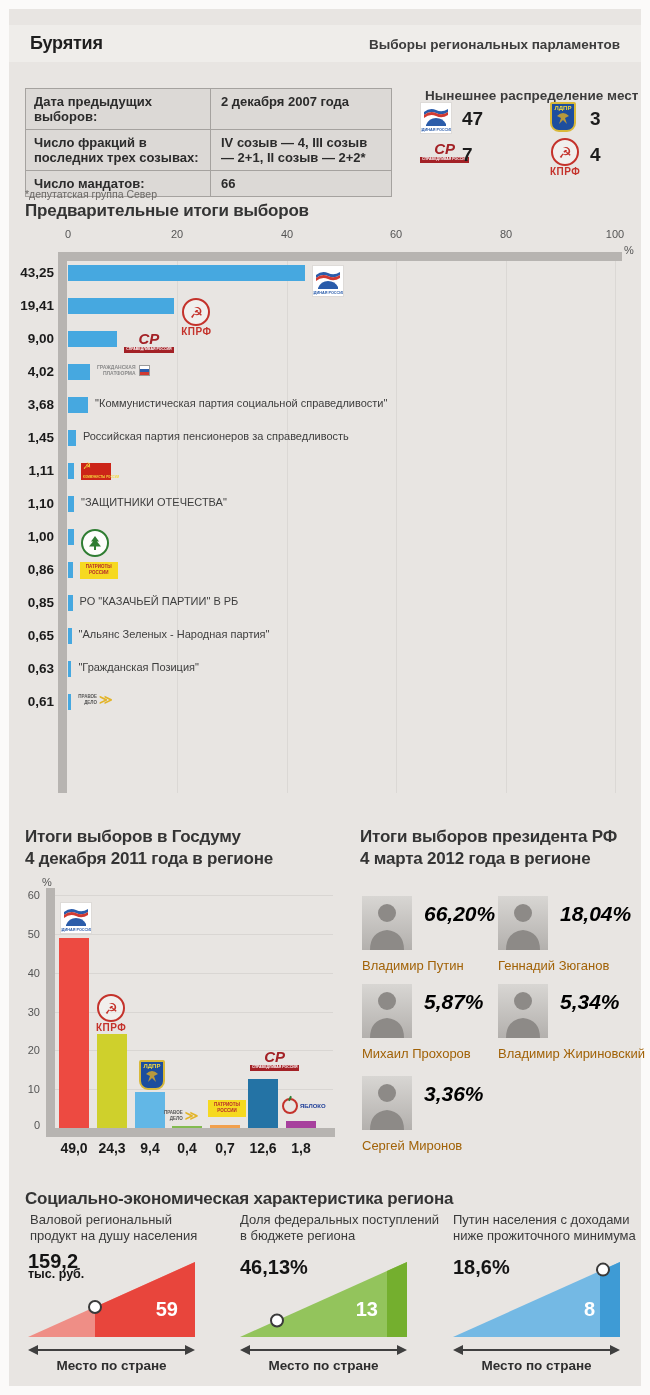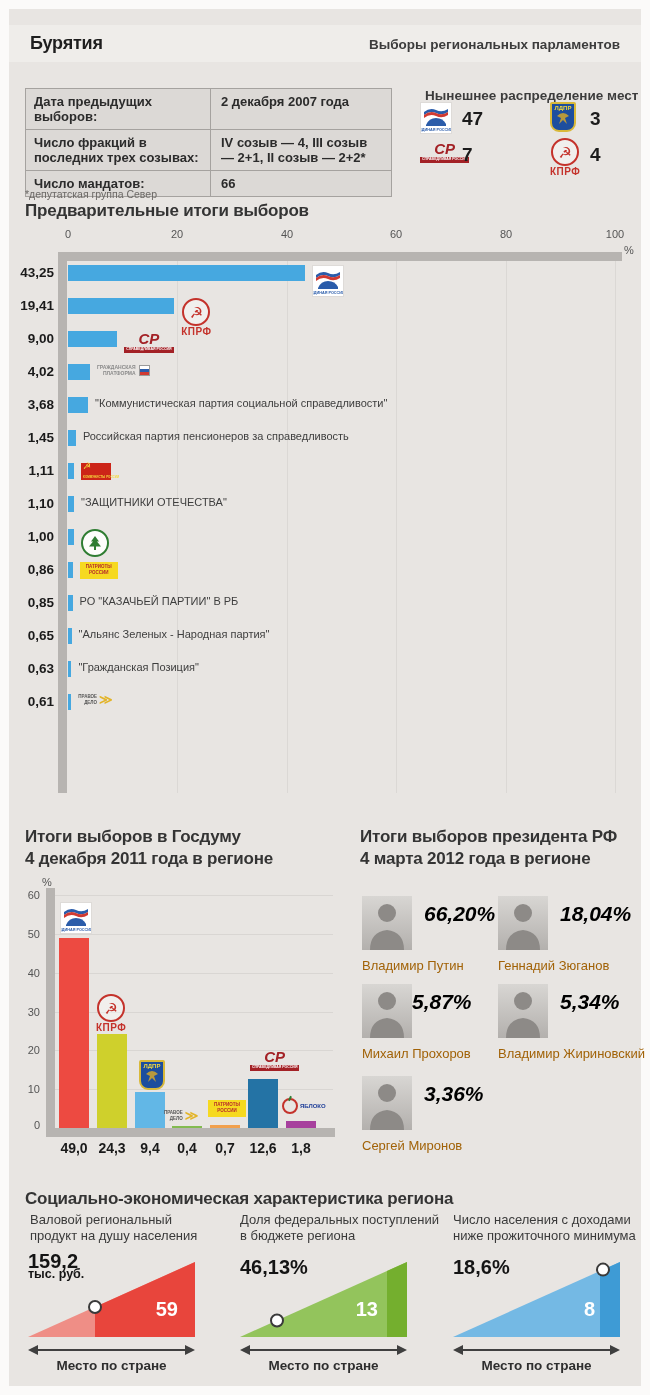--- a/index.html
+++ b/index.html
@@ -379,21 +379,21 @@
   </div>
   <div class="cand-val" style="left:560px;top:902px;">18,04%</div>
   <div class="cand-name" style="left:498px;top:958px;">Геннадий Зюганов</div>
 
   <div class="photo" style="left:362px;top:984px;">
     <svg viewBox="0 0 50 54" width="50" height="54">
         <circle cx="25" cy="17" r="9" fill="#8d8a87"></circle>
         <path d="M8 54 Q8 36 25 34 Q42 36 42 54 Z" fill="#8d8a87"></path>
       </svg>
   </div>
-  <div class="cand-val" style="left:412px;top:990px;">5,87%</div>
+  <div class="cand-val" style="left:424px;top:990px;">5,87%</div>
   <div class="cand-name" style="left:362px;top:1046px;">Михаил Прохоров</div>
 
   <div class="photo" style="left:498px;top:984px;">
     <svg viewBox="0 0 50 54" width="50" height="54">
         <circle cx="25" cy="17" r="9" fill="#8d8a87"></circle>
         <path d="M8 54 Q8 36 25 34 Q42 36 42 54 Z" fill="#8d8a87"></path>
       </svg>
   </div>
   <div class="cand-val" style="left:560px;top:990px;">5,34%</div>
   <div class="cand-name" style="left:498px;top:1046px;">Владимир Жириновский</div>
@@ -440,21 +440,21 @@
   </svg>
   <div class="rank" style="left:338px;top:1298px;">13</div>
   <svg class="abs" style="left:240px;top:1344px;" width="167" height="12">
     <line x1="9" y1="6" x2="158" y2="6" stroke="#3f3f3f" stroke-width="2"></line>
     <polygon points="0,6 10,1 10,11" fill="#3f3f3f"></polygon>
       <polygon points="167,6 157,1 157,11" fill="#3f3f3f"></polygon>
   </svg>
   <div class="axis-lab" style="left:240px;top:1358px;">Место по стране</div>
 
   <div class="socio-label" style="left:453px;top:1212px;">
-    <div>Число населения с доходами</div>
+    <div>Путин населения с доходами</div>
     <div>ниже прожиточного минимума</div>
   </div>
   <div class="socio-val" style="left:453px;top:1256px;">18,6%</div>
   <svg class="abs" style="left:453px;top:1262px;" width="167" height="82" viewBox="0 0 167 82">
     <polygon points="0,75 167,0 167,75" fill="#74b9e4"></polygon>
     <polygon points="147,9 167,0 167,75 147,75" fill="#3e9bd5"></polygon>
     <circle cx="150" cy="7.6" r="6" fill="#fff" stroke="#3a3a3a" stroke-width="2"></circle>
   </svg>
   <div class="rank" style="left:555px;top:1298px;">8</div>
   <svg class="abs" style="left:453px;top:1344px;" width="167" height="12">

